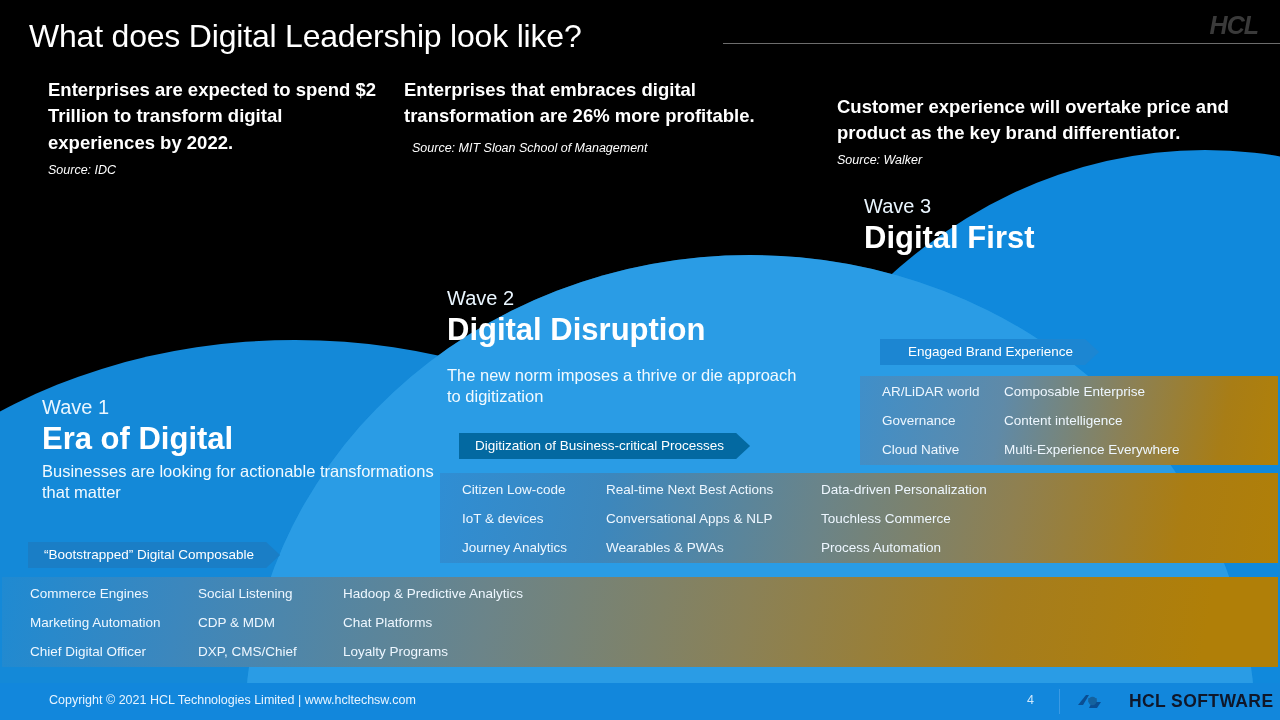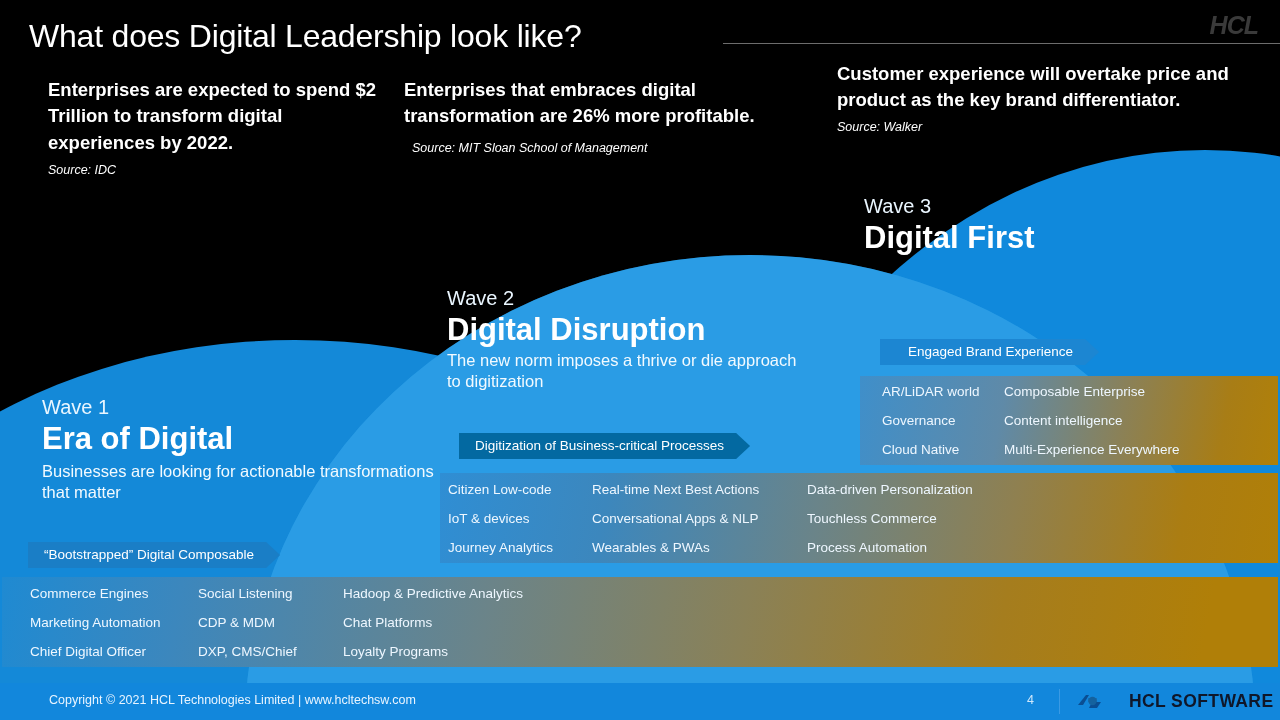--- a/index.html
+++ b/index.html
@@ -61,34 +61,34 @@
   .stat { position:absolute; color:#ffffff; }
   .stat .headline {
     font-size:18.5px; font-weight:bold; line-height:1.42;
   }
   .stat .source {
     font-size:12.5px; font-style:italic; font-weight:400;
     margin-top:7px;
   }
   #stat1 { left:48px; top:77px; width:330px; }
   #stat2 { left:404px; top:77px; width:365px; }
-  #stat3 { left:837px; top:61px; width:410px; }
+  #stat3 { left:837px; top:94px; width:410px; }
   #stat2 .source { margin-top:11px; margin-left:8px; }
   #stat3 .source { margin-top:6px; }
 
   
   .wave-block { position:absolute; color:#ffffff; }
   .wave-num  { font-size:20px; font-weight:400; color:#eaf6ff; line-height:1.1; }
   .wave-name { font-weight:bold; line-height:1.05; color:#ffffff; }
   .wave-desc { font-size:16.5px; line-height:1.33; color:#f2faff; }
 
   #wb1 { left:42px; top:396px; width:400px; }
   #wb1 .wave-name { font-size:31px; margin-top:5px; margin-bottom:5px; }
   #wb2 { left:447px; top:287px; width:360px; }
-  #wb2 .wave-name { font-size:31px; margin-top:5px; margin-bottom:3px; }
+  #wb2 .wave-name { font-size:31px; margin-top:5px; margin-bottom:18px; }
   #wb3 { left:864px; top:195px; width:395px; }
   #wb3 .wave-name { font-size:31px; margin-top:5px; margin-bottom:5px; }
 
   
   .tag {
     position:absolute;
     height:26px; line-height:26px;
     color:#ffffff; font-size:13.5px;
     padding-left:16px; padding-right:26px;
     background:#1b7dc4;
@@ -119,21 +119,21 @@
     background:linear-gradient(100deg,#3f8fca 0%, #5f8aa8 34%, #8a8158 62%, #a87d16 86%, #b08009 100%);
     padding-left:22px;
   }
   #band3 .col1 { width:122px; }
 
   
   #band2 {
     left:440px; top:473px;
     width:838px; height:90px;
     background:linear-gradient(100deg,#2f8ed4 0%, #3c87bd 20%, #6a8489 45%, #8f8050 68%, #ab7d12 88%, #b07f08 100%);
-    padding-left:8px;
+    padding-left:22px;
   }
   #band2 .col1 { width:144px; }
   #band2 .col2 { width:215px; }
 
   
   #band1 {
     left:2px; top:577px;
     width:1276px; height:90px;
     background:linear-gradient(100deg,#1f8ad2 0%, #3c87bd 14%, #6b8489 38%, #8a8157 58%, #a57d1e 78%, #b07f08 94%, #b07f08 100%);
     padding-left:28px;

